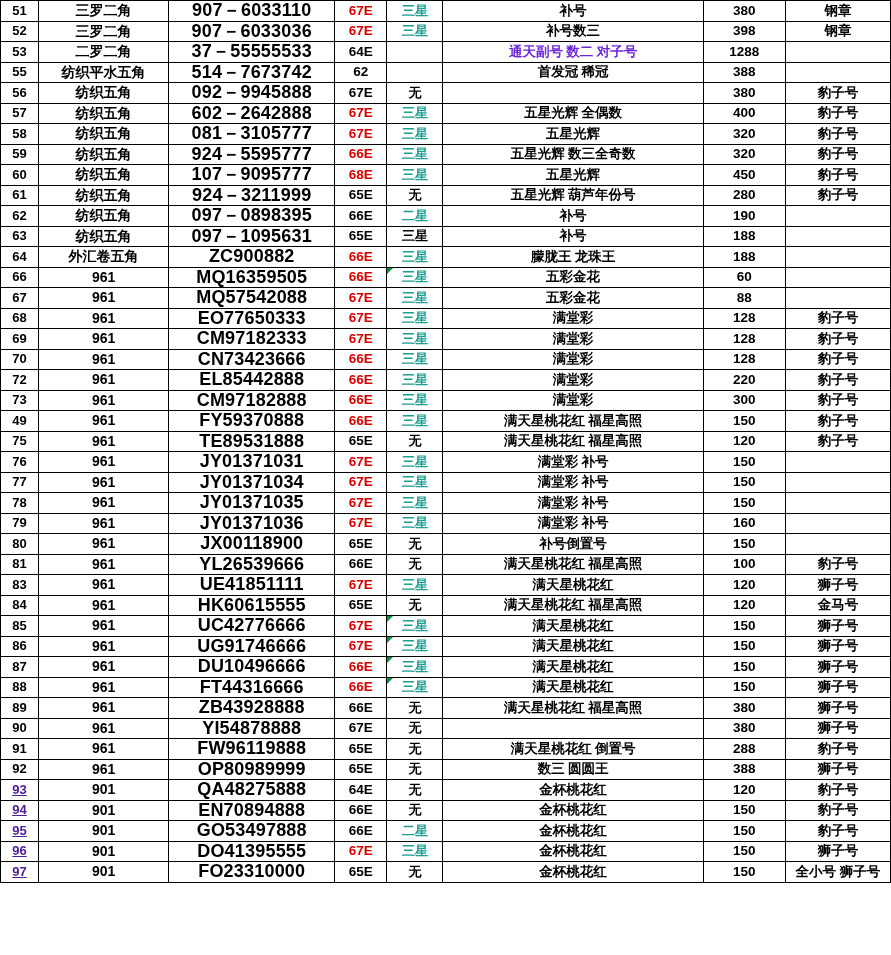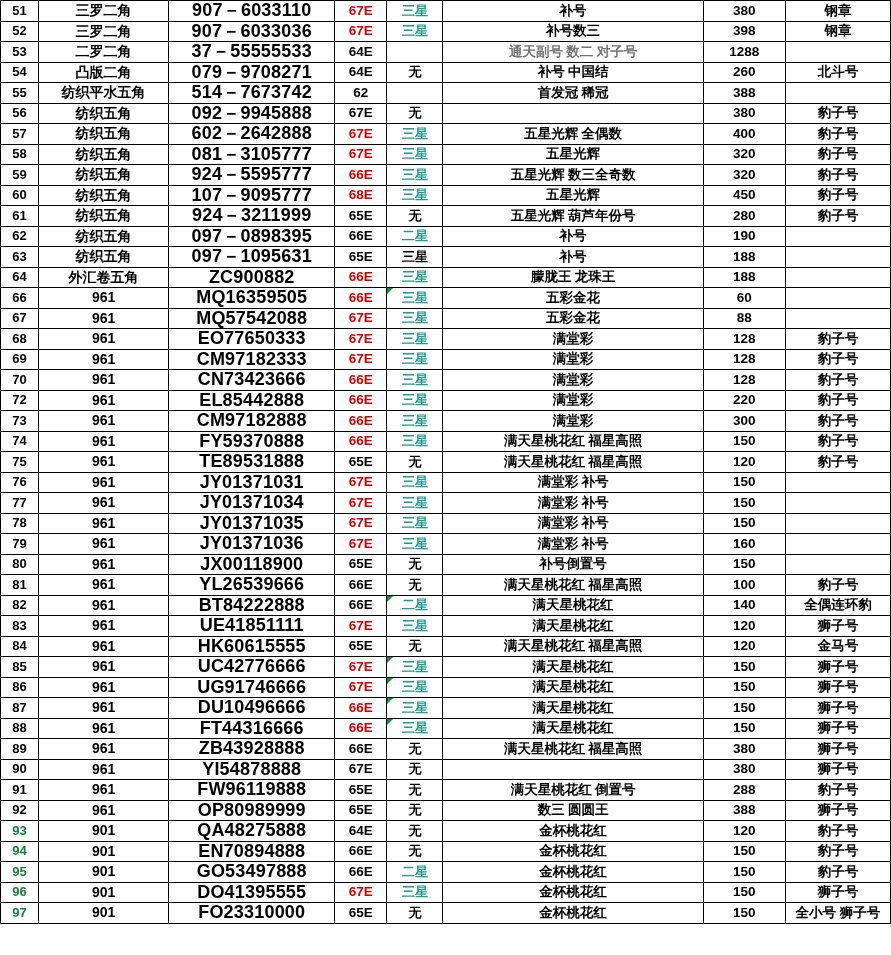--- a/index.html
+++ b/index.html
@@ -38,29 +38,29 @@
   col.c-idx   { width: 38px; }
   col.c-cat   { width: 130px; }
   col.c-num   { width: 166px; }
   col.c-code  { width: 52px; }
   col.c-star  { width: 56px; }
   col.c-desc  { width: 260px; }
   col.c-price { width: 82px; }
   col.c-tag   { width: 105px; }
 
   .idx      { font-size: 13px; font-weight: bold; color: #000; }
-  .idx.blue { color: #15803d; }
+  .idx.blue { color: #4c1d95; text-decoration: underline; }
   .cat      { font-size: 14px; }
   .num      { font-size: 18px; letter-spacing: 0.2px; }
   .code     { font-size: 13.5px; }
   .code.red { color: #d40000; }
   .star     { font-size: 13px; position: relative; }
   .star.teal{ color: #1f9e8f; }
   .desc     { font-size: 13.5px; font-family: Liberation Serif, serif; }
-  .desc.red { color: #737373; }
+  .desc.red { color: #6d28d9; }
   .price    { font-size: 13.5px; }
   .tag      { font-size: 13.5px; }
   td.mark-tl {
     position: relative;
   }
   td.mark-tl::before {
     content: "";
     position: absolute;
     top: 0; left: 0;
     border-top: 6px solid #0a8f3c;
@@ -107,30 +107,20 @@
           <td class="idx">53</td>
           <td class="cat">二罗二角</td>
           <td class="num">37－55555533</td>
           <td class="code">64E</td>
           <td class="star"></td>
           <td class="desc red">通天副号 数二 对子号</td>
           <td class="price">1288</td>
           <td class="tag"></td>
         </tr>
         <tr>
-          <td class="idx">54</td>
-          <td class="cat">凸版二角</td>
-          <td class="num">079－9708271</td>
-          <td class="code">64E</td>
-          <td class="star">无</td>
-          <td class="desc">补号 中国结</td>
-          <td class="price">260</td>
-          <td class="tag">北斗号</td>
-        </tr>
-        <tr>
           <td class="idx">55</td>
           <td class="cat">纺织平水五角</td>
           <td class="num">514－7673742</td>
           <td class="code">62</td>
           <td class="star"></td>
           <td class="desc">首发冠 稀冠</td>
           <td class="price">388</td>
           <td class="tag"></td>
         </tr>
         <tr>
@@ -287,21 +277,21 @@
           <td class="idx">73</td>
           <td class="cat">961</td>
           <td class="num">CM97182888</td>
           <td class="code red">66E</td>
           <td class="star teal">三星</td>
           <td class="desc">满堂彩</td>
           <td class="price">300</td>
           <td class="tag">豹子号</td>
         </tr>
         <tr>
-          <td class="idx">74</td>
+          <td class="idx">49</td>
           <td class="cat">961</td>
           <td class="num">FY59370888</td>
           <td class="code red">66E</td>
           <td class="star teal">三星</td>
           <td class="desc">满天星桃花红 福星高照</td>
           <td class="price">150</td>
           <td class="tag">豹子号</td>
         </tr>
         <tr>
           <td class="idx">75</td>
@@ -365,30 +355,20 @@
         </tr>
         <tr>
           <td class="idx">81</td>
           <td class="cat">961</td>
           <td class="num">YL26539666</td>
           <td class="code">66E</td>
           <td class="star">无</td>
           <td class="desc">满天星桃花红 福星高照</td>
           <td class="price">100</td>
           <td class="tag">豹子号</td>
-        </tr>
-        <tr>
-          <td class="idx">82</td>
-          <td class="cat">961</td>
-          <td class="num">BT84222888</td>
-          <td class="code">66E</td>
-          <td class="star teal mark-tl">二星</td>
-          <td class="desc">满天星桃花红</td>
-          <td class="price">140</td>
-          <td class="tag">全偶连环豹</td>
         </tr>
         <tr>
           <td class="idx">83</td>
           <td class="cat">961</td>
           <td class="num">UE41851111</td>
           <td class="code red">67E</td>
           <td class="star teal">三星</td>
           <td class="desc">满天星桃花红</td>
           <td class="price">120</td>
           <td class="tag">狮子号</td>

